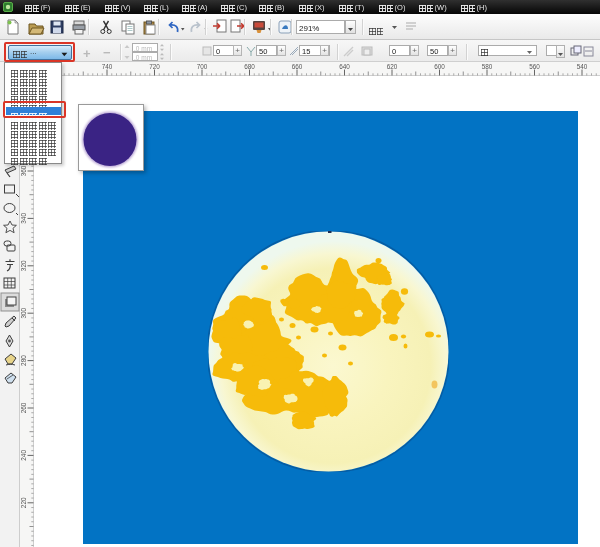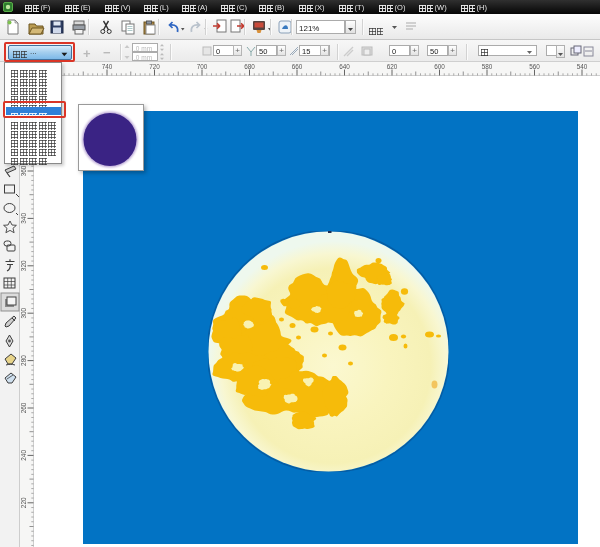--- a/index.html
+++ b/index.html
@@ -119,21 +119,21 @@
           <rect x="0" y="0" width="12" height="12" rx="2" fill="#eef3f8" stroke="#8aa0b8"></rect>
           <path d="M3 8c2-5 6-5 6 0z" fill="#3a7abf"></path>
         </g>
   </svg>
   <span class="sep" style="left:88px;top:5px;height:16px"></span>
   <span class="sep" style="left:158px;top:5px;height:16px"></span>
   <span class="sep" style="left:204.5px;top:5px;height:16px"></span>
   <span class="sep" style="left:244px;top:5px;height:16px"></span>
   <span class="sep" style="left:270px;top:5px;height:16px"></span>
   <span class="sep" style="left:290.5px;top:5px;height:16px"></span>
-  <div class="fld" style="left:296px;top:6px;width:49px;height:14px;font-size:8px;padding-top:2.5px">121%</div>
+  <div class="fld" style="left:296px;top:6px;width:49px;height:14px;font-size:8px;padding-top:2.5px">291%</div>
   <div class="abs" style="left:345px;top:6px;width:11px;height:14px;background:linear-gradient(#fefefe,#e0e0e0);border:1px solid #adadad"><svg width="9" height="12">
           <path d="M2 5l2.5 3L7 5z" fill="#444"></path>
         </svg></div>
   <span class="sep" style="left:362px;top:5px;height:16px"></span>
   <span class="abs" style="left:369px;top:8px"><i class="c"></i><i class="c"></i></span>
   <svg class="abs" style="left:391px;top:11px" width="8" height="6">
         <path d="M1 1l2.5 3L6 1z" fill="#555"></path>
       </svg>
   <svg class="abs" style="left:404px;top:7px" width="14" height="12">
         <path d="M2 2h10M2 5h10M2 8h7" stroke="#c3c3c3" stroke-width="1.6"></path>

